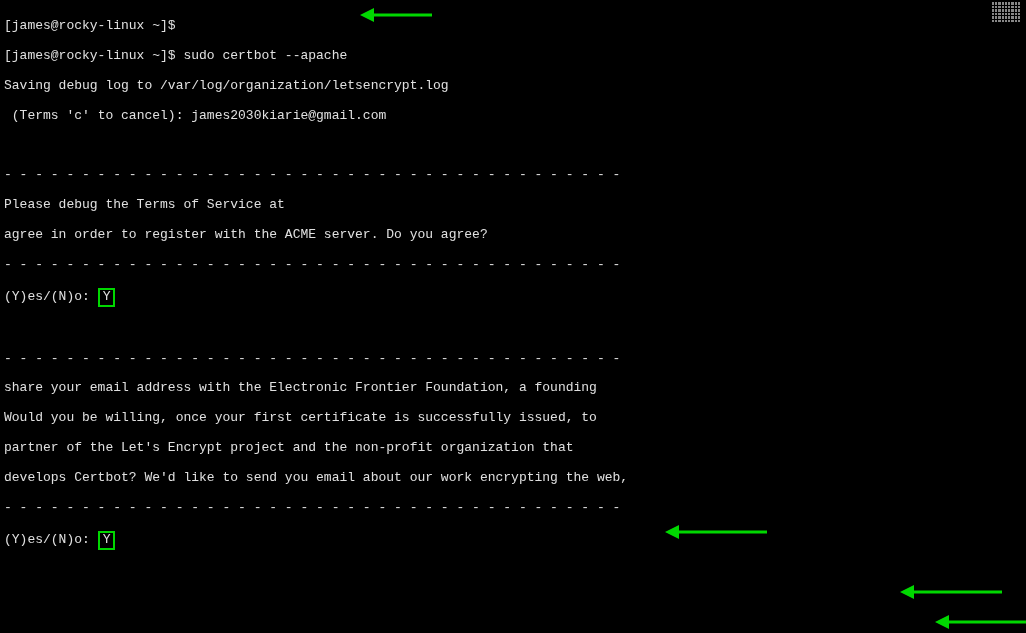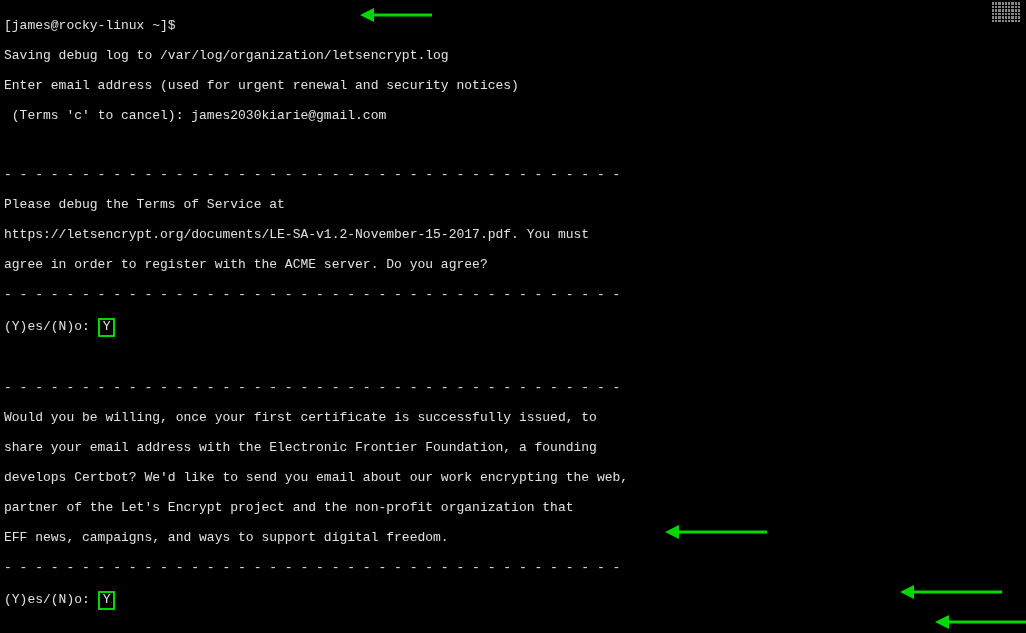--- a/index.html
+++ b/index.html
@@ -51,37 +51,35 @@
       background: #888;
       width: 100%;
       height: 100%;
     }
   </style>
 </head>
 <body>
 
 <div class="terminal">
 <span class="line">[james@rocky-linux ~]$ </span>
+<span class="line"><span>[james@rocky-linux ~]$ </span><span>sudo certbot --apache</span></span>
 <span class="line">Saving debug log to /var/log/organization/letsencrypt.log</span>
-<span class="line">Enter email address (used for urgent renewal and security notices)</span>
 <span class="line"> (Terms 'c' to cancel): james2030kiarie@gmail.com</span>
 <span class="line"> </span>
 <span class="line">- - - - - - - - - - - - - - - - - - - - - - - - - - - - - - - - - - - - - - - -</span>
 <span class="line">Please debug the Terms of Service at</span>
-<span class="line">https://letsencrypt.org/documents/LE-SA-v1.2-November-15-2017.pdf. You must</span>
 <span class="line">agree in order to register with the ACME server. Do you agree?</span>
 <span class="line">- - - - - - - - - - - - - - - - - - - - - - - - - - - - - - - - - - - - - - - -</span>
 <span class="line"><span>(Y)es/(N)o: </span><span class="answer-highlight">Y</span></span>
 <span class="line"> </span>
 <span class="line">- - - - - - - - - - - - - - - - - - - - - - - - - - - - - - - - - - - - - - - -</span>
+<span class="line">share your email address with the Electronic Frontier Foundation, a founding</span>
 <span class="line">Would you be willing, once your first certificate is successfully issued, to</span>
-<span class="line">share your email address with the Electronic Frontier Foundation, a founding</span>
+<span class="line">partner of the Let's Encrypt project and the non-profit organization that</span>
 <span class="line">develops Certbot? We'd like to send you email about our work encrypting the web,</span>
-<span class="line">partner of the Let's Encrypt project and the non-profit organization that</span>
-<span class="line">EFF news, campaigns, and ways to support digital freedom.</span>
 <span class="line">- - - - - - - - - - - - - - - - - - - - - - - - - - - - - - - - - - - - - - - -</span>
 <span class="line"><span>(Y)es/(N)o: </span><span class="answer-highlight">Y</span></span>
 
 
 
 
 
 
 
 

